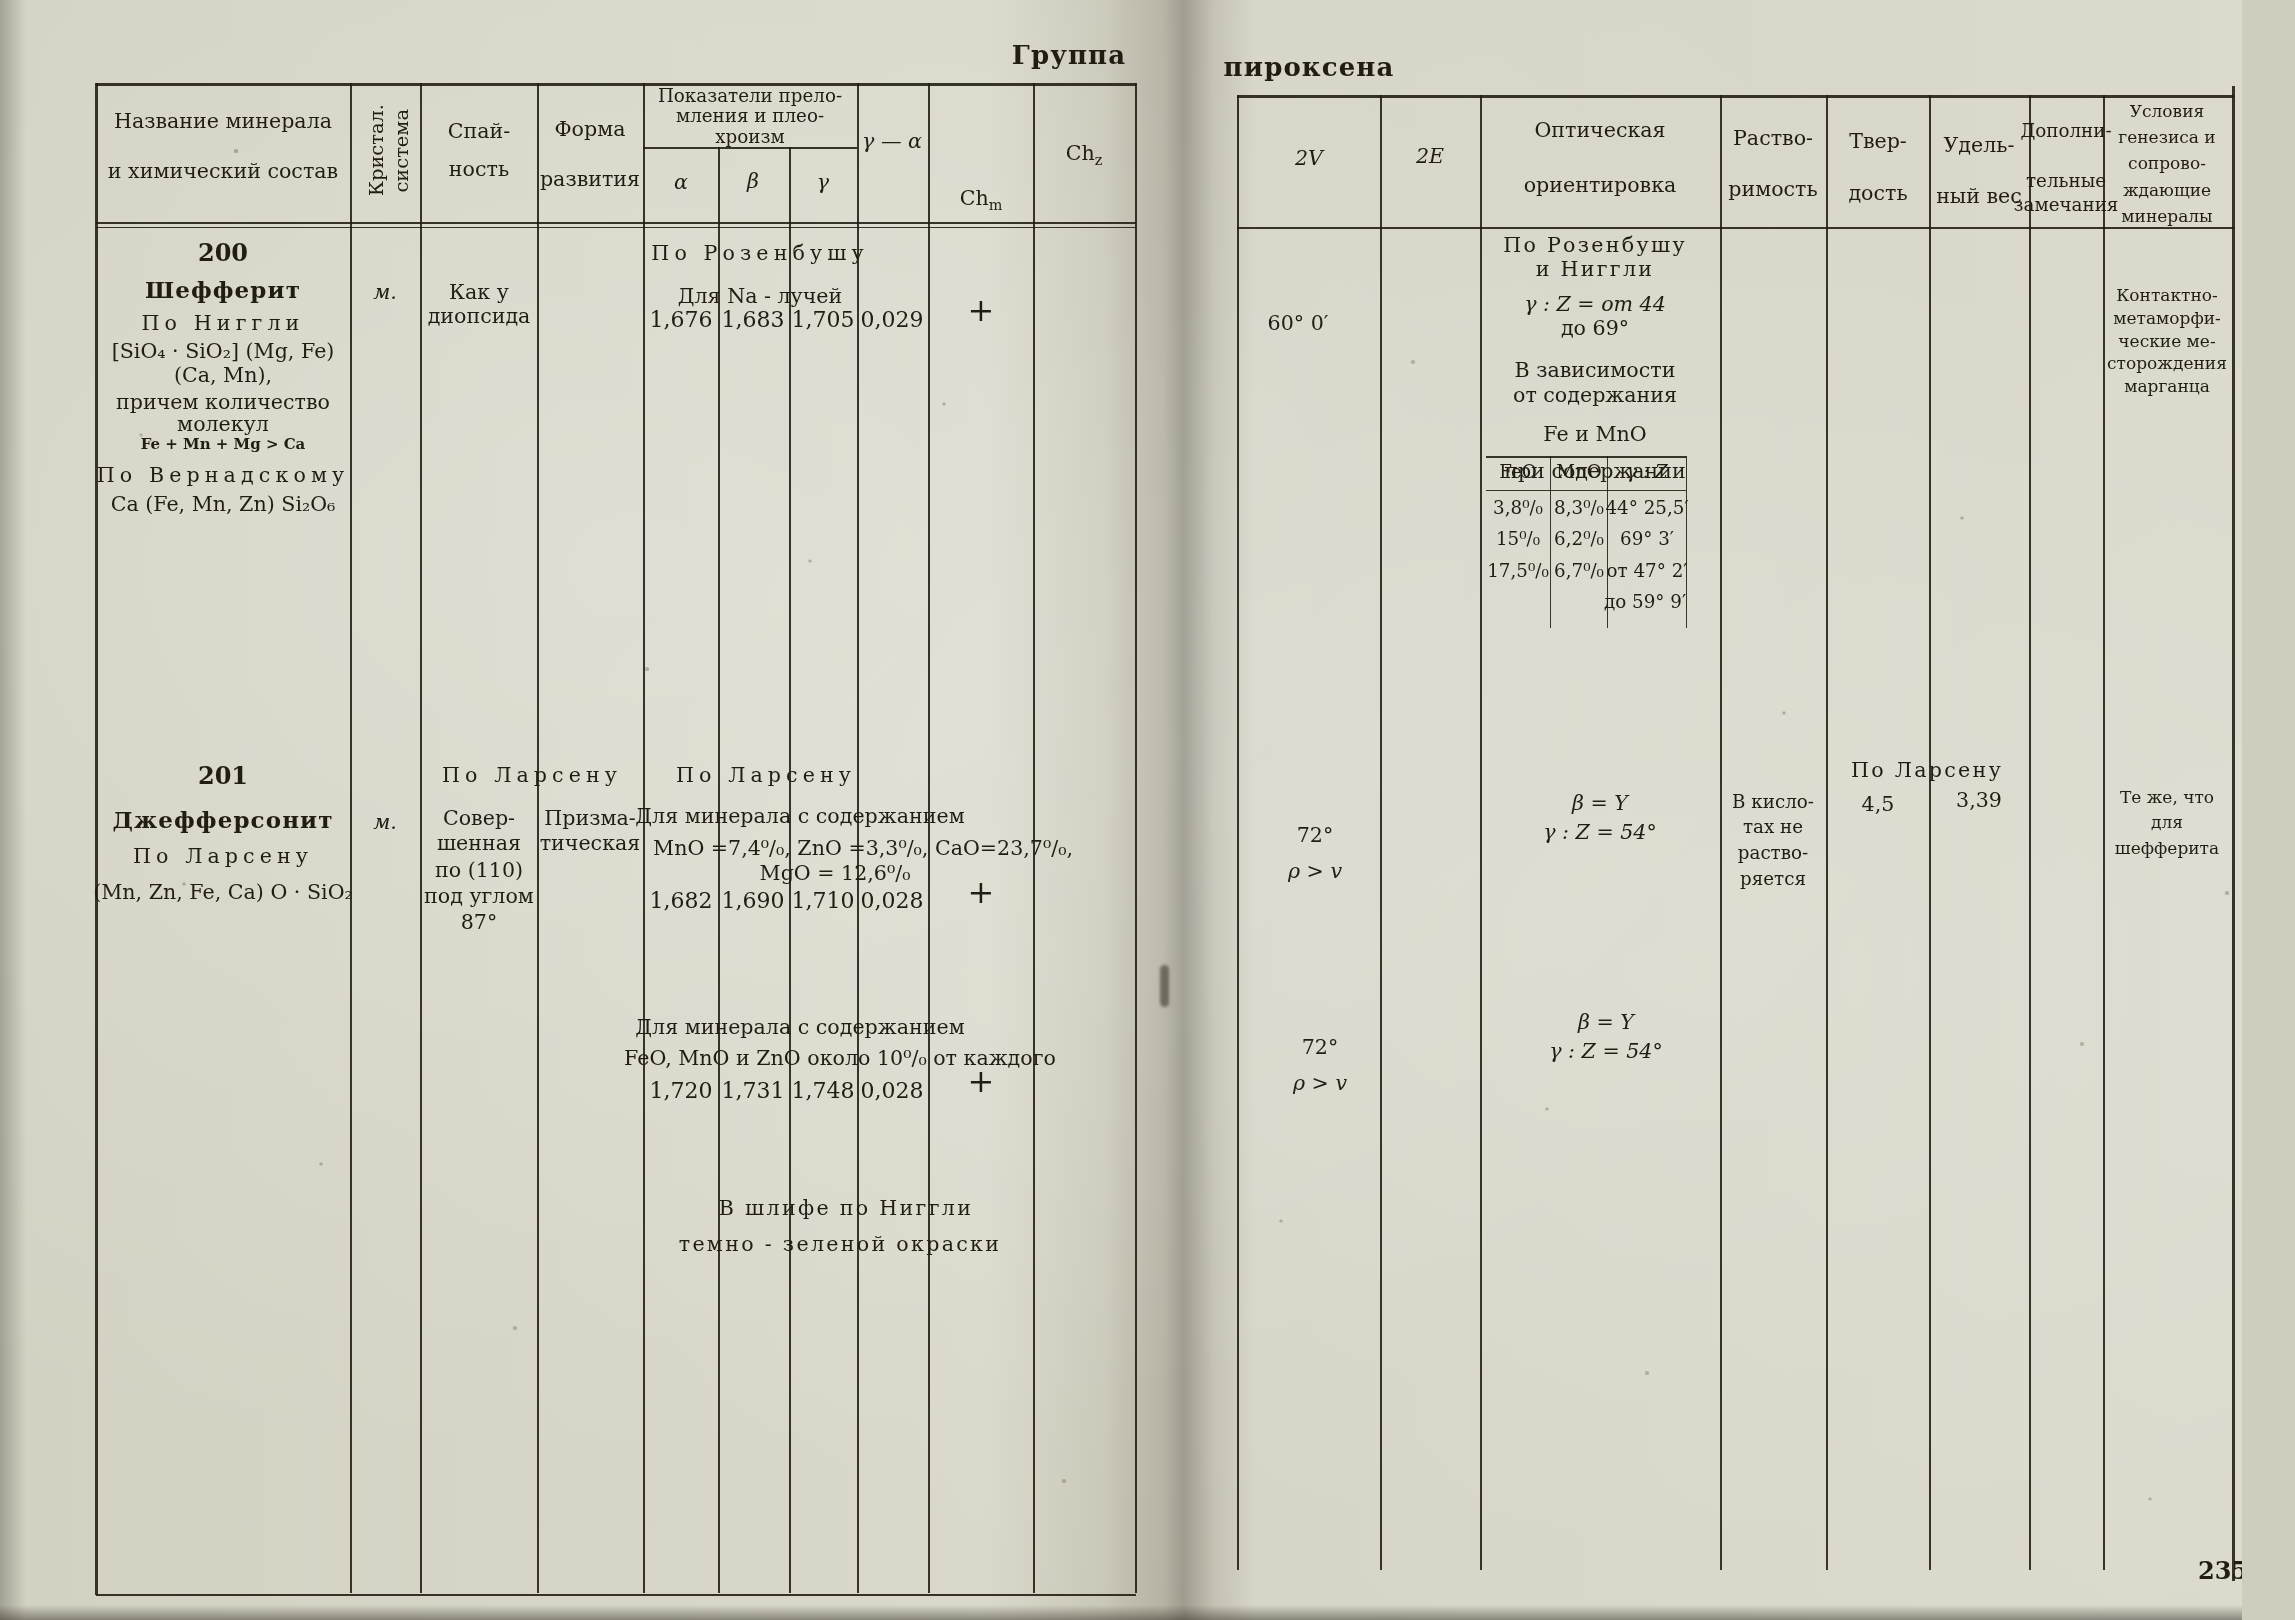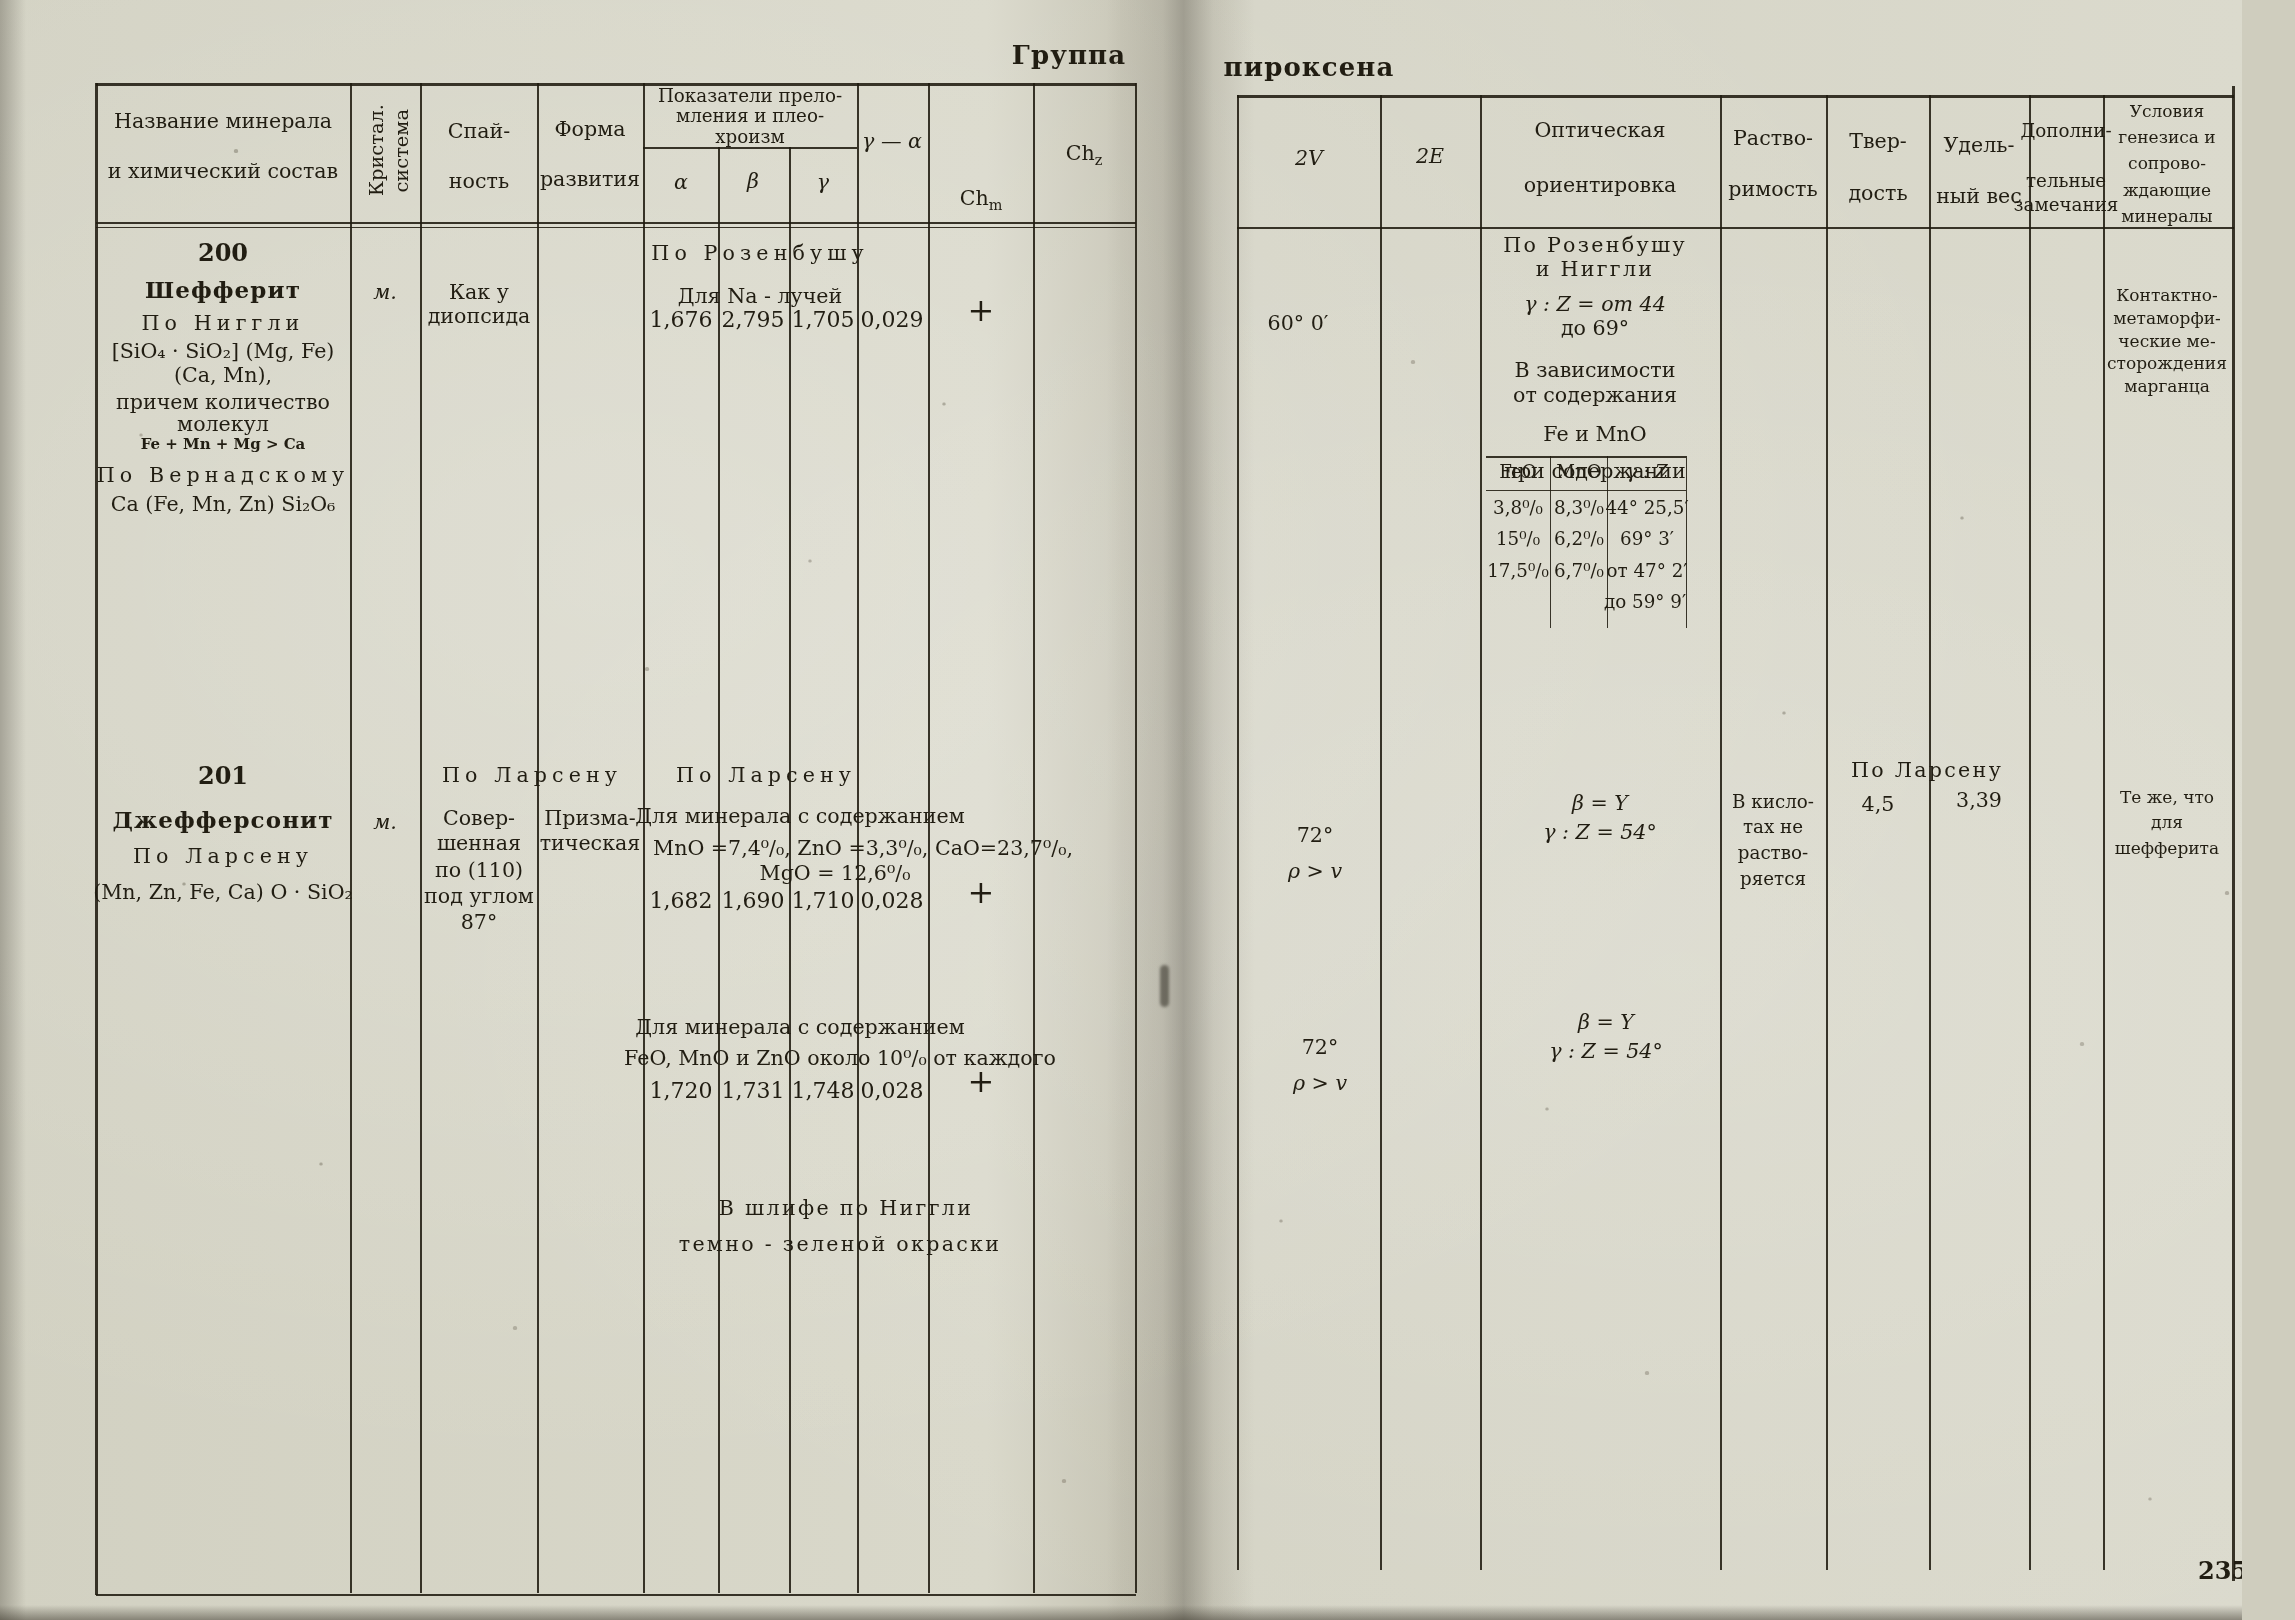--- a/index.html
+++ b/index.html
@@ -94,21 +94,21 @@
   <div class="vl" style="left:857px;top:83px;width:1.7px;height:1510px;"></div>
   <div class="vl" style="left:928px;top:83px;width:1.7px;height:1510px;"></div>
   <div class="vl" style="left:1033px;top:83px;width:1.7px;height:1510px;"></div>
   <div class="vl" style="left:1135px;top:83px;width:1.7px;height:1510px;"></div>
 
   <div class="tx" style="left:223px;top:110px;">Название минерала</div>
   <div class="tx" style="left:223px;top:160px;">и химический состав</div>
   <div class="vert" style="left:365px;top:104px;">Кристал.</div>
   <div class="vert" style="left:390px;top:109px;">система</div>
   <div class="tx" style="left:479px;top:120px;">Спай-</div>
-  <div class="tx" style="left:479px;top:170px;">ность</div>
+  <div class="tx" style="left:479px;top:158px;">ность</div>
   <div class="tx" style="left:590px;top:118px;">Форма</div>
   <div class="tx" style="left:590px;top:168px;">развития</div>
   <div class="tx sm" style="left:750px;top:86px;">Показатели прело-</div>
   <div class="tx sm" style="left:750px;top:106px;">мления и плео-</div>
   <div class="tx sm" style="left:750px;top:127px;">хроизм</div>
   <div class="tx it" style="left:681px;top:171px;">α</div>
   <div class="tx it" style="left:753px;top:170px;">β</div>
   <div class="tx it" style="left:823px;top:171px;">γ</div>
   <div class="tx it" style="left:892px;top:130px;">γ — α</div>
   <div class="tx" style="left:981px;top:148px;margin-top:39px;"><span>Ch</span><sub>m</sub></div>
@@ -160,21 +160,21 @@
   <div class="tx" style="left:223px;top:413px;">молекул</div>
   <div class="tx" style="left:223px;top:436px;font-size:15px;font-weight:bold;">Fe + Mn + Mg &gt; Ca</div>
   <div class="tx ls" style="left:223px;top:464px;">По Вернадскому</div>
   <div class="tx" style="left:223px;top:493px;">Ca (Fe, Mn, Zn) Si₂O₆</div>
   <div class="tx it" style="left:385px;top:281px;">м.</div>
   <div class="tx" style="left:479px;top:281px;">Как у</div>
   <div class="tx" style="left:479px;top:305px;">диопсида</div>
   <div class="tx ls" style="left:760px;top:242px;">По Розенбушу</div>
   <div class="tx" style="left:760px;top:285px;">Для Na - лучей</div>
   <div class="tx num" style="left:681px;top:308px;">1,676</div>
-  <div class="tx num" style="left:753px;top:308px;">2,795</div>
+  <div class="tx num" style="left:753px;top:308px;">1,683</div>
   <div class="tx num" style="left:823px;top:308px;">1,705</div>
   <div class="tx num" style="left:892px;top:308px;">0,029</div>
   <div class="tx plus" style="left:981px;top:293px;">+</div>
 
   <div class="tx" style="left:1298px;top:312px;">60° 0′</div>
   <div class="tx ls2" style="left:1595px;top:234px;">По Розенбушу</div>
   <div class="tx ls2" style="left:1595px;top:258px;">и Ниггли</div>
   <div class="tx it" style="left:1595px;top:293px;">γ : Z = от 44</div>
   <div class="tx" style="left:1595px;top:317px;">до 69°</div>
   <div class="tx" style="left:1595px;top:359px;">В зависимости</div>

